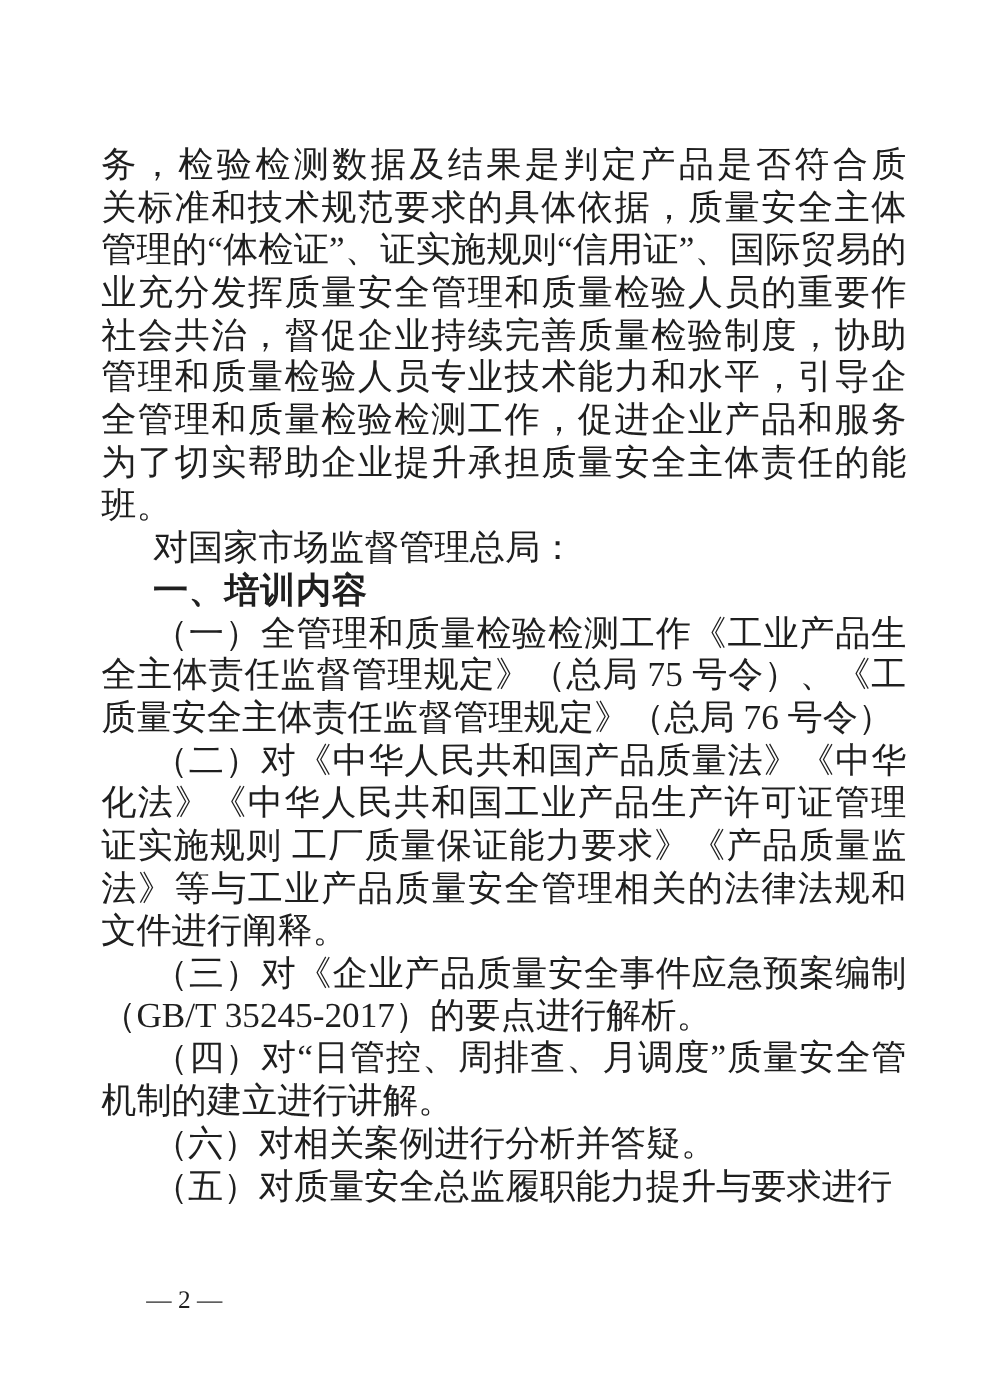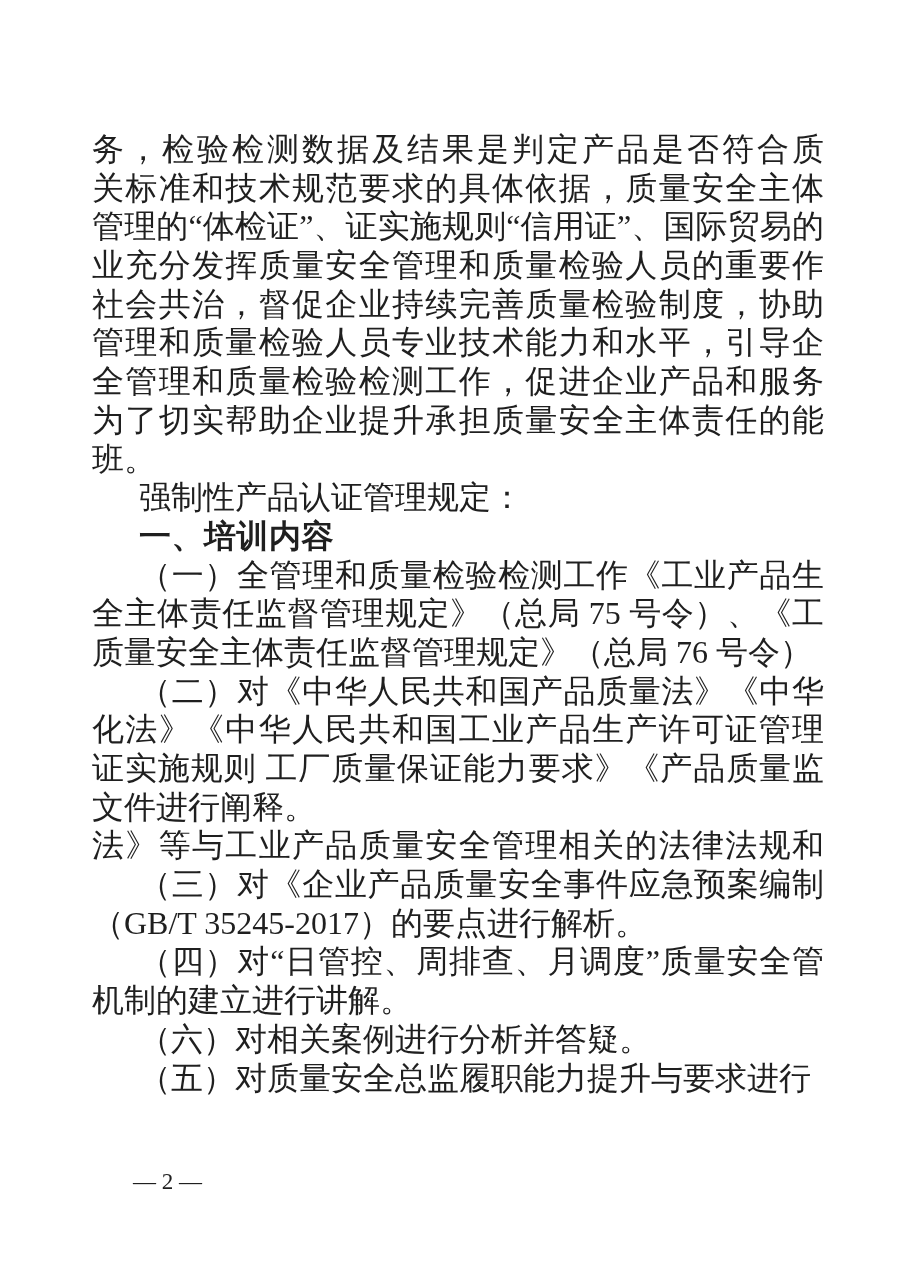--- a/index.html
+++ b/index.html
@@ -61,30 +61,30 @@
   <div class="text-block">
     <div class="ln j">务，检验检测数据及结果是判定产品是否符合质量、环保、安全等相</div>
     <div class="ln j">关标准和技术规范要求的具体依据，质量安全主体责任监督管理规定</div>
     <div class="ln j">管理的“体检证”、证实施规则“信用证”、国际贸易的“通行证”。</div>
     <div class="ln j">业充分发挥质量安全管理和质量检验人员的重要作用，合力推进质量</div>
     <div class="ln j">社会共治，督促企业持续完善质量检验制度，协助企业提升质量安全</div>
     <div class="ln j">管理和质量检验人员专业技术能力和水平，引导企业切实加强质量安</div>
     <div class="ln j">全管理和质量检验检测工作，促进企业产品和服务质量提升，助力企</div>
     <div class="ln j">为了切实帮助企业提升承担质量安全主体责任的能力，实现高质量发</div>
     <div class="ln">班。</div>
-    <div class="ln ind">强制性产品认证管理规定：</div>
+    <div class="ln ind">对国家市场监督管理总局：</div>
     <div class="ln ind hd">一、培训内容</div>
     <div class="ln ind j">（一）全管理和质量检验检测工作《工业产品生产单位落实质量安</div>
     <div class="ln j">全主体责任监督管理规定》（总局 75 号令）、《工业产品销售单位落实</div>
     <div class="ln">质量安全主体责任监督管理规定》（总局 76 号令）进行宣贯。</div>
     <div class="ln ind j">（二）对《中华人民共和国产品质量法》《中华人民共和国标准</div>
     <div class="ln j">化法》《中华人民共和国工业产品生产许可证管理条例》《工业产品生</div>
     <div class="ln j">证实施规则 工厂质量保证能力要求》《产品质量监督抽查管理暂行办</div>
+    <div class="ln j">法》等与工业产品质量安全管理相关的法律法规和部门规章与规范性</div>
     <div class="ln">文件进行阐释。</div>
-    <div class="ln j">法》等与工业产品质量安全管理相关的法律法规和部门规章与规范性</div>
     <div class="ln ind j">（三）对《企业产品质量安全事件应急预案编制指南》</div>
     <div class="ln">（GB/T 35245-2017）的要点进行解析。</div>
     <div class="ln ind j">（四）对“日管控、周排查、月调度”质量安全管理常态化工作</div>
     <div class="ln">机制的建立进行讲解。</div>
     <div class="ln ind">（六）对相关案例进行分析并答疑。</div>
     <div class="ln ind">（五）对质量安全总监履职能力提升与要求进行讲解。</div>
   </div>
 
   <div class="page-number">— 2 —</div>
 </div>

